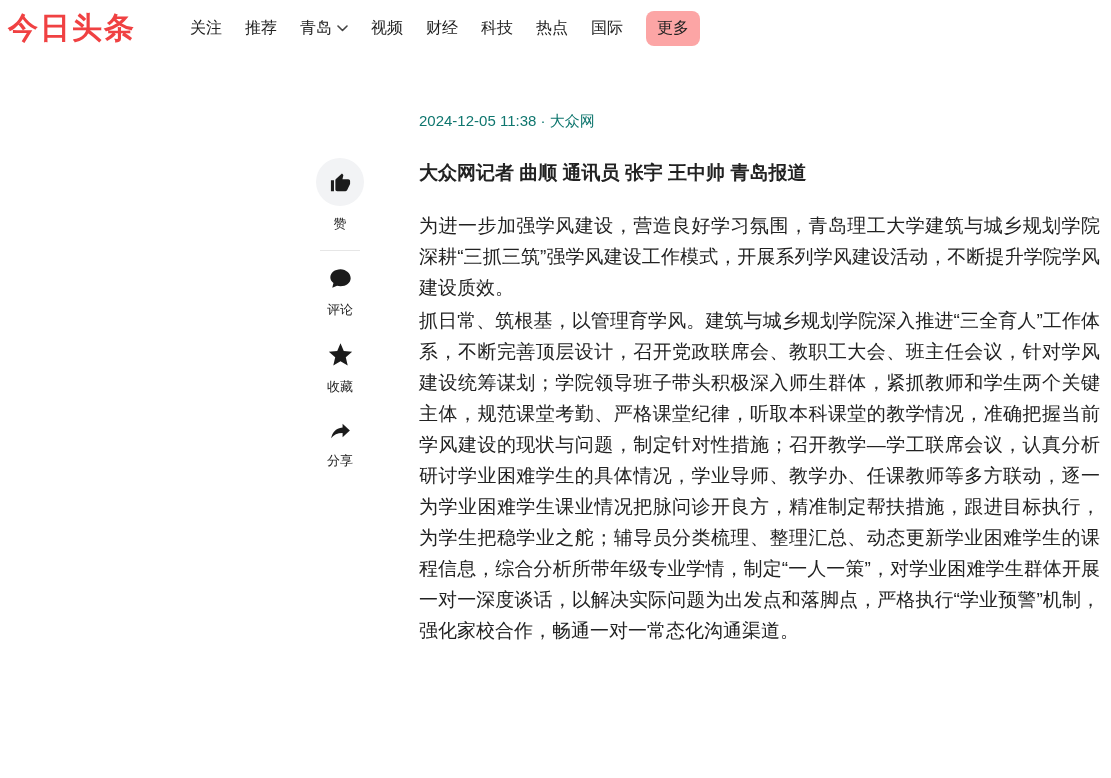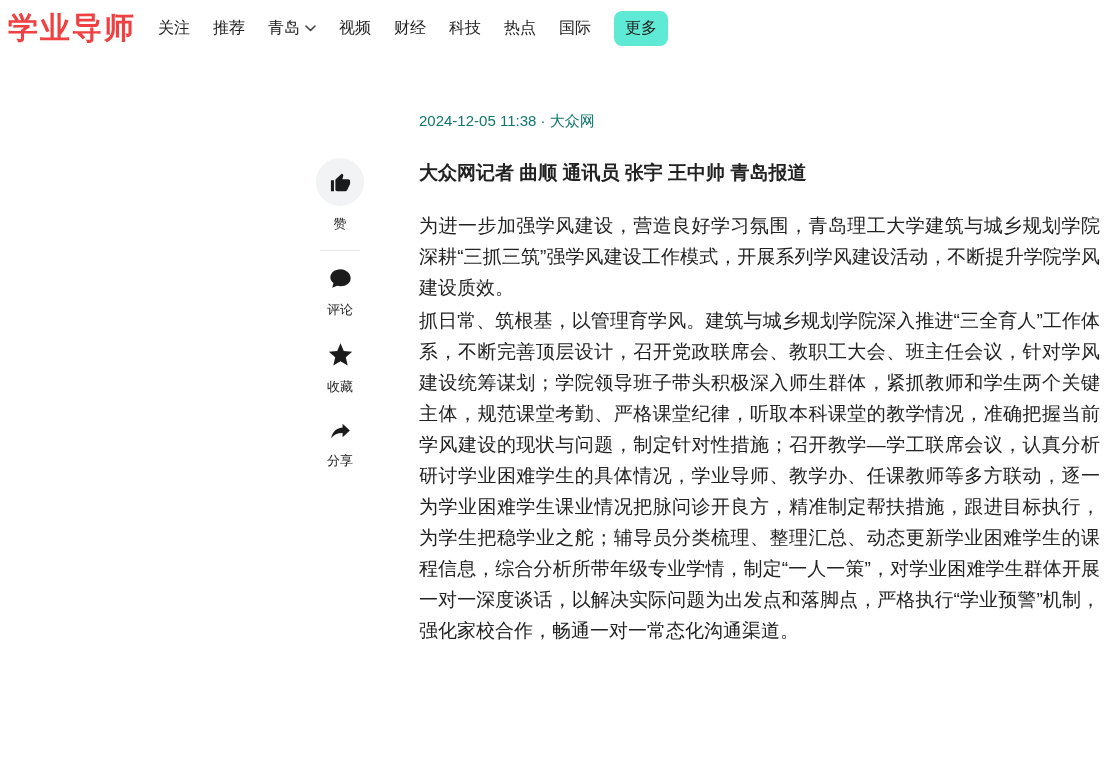--- a/index.html
+++ b/index.html
@@ -10,28 +10,28 @@
   }
   
   .header{
     position:absolute;left:0;top:0;width:1111px;height:56px;
     display:flex;align-items:center;background:#fff;
   }
   .logo{
     margin-left:8px;font-size:30px;font-weight:900;color:#f04142;
     letter-spacing:2px;white-space:nowrap;
   }
-  .nav{display:flex;align-items:center;margin-left:22px;}
+  .nav{display:flex;align-items:center;margin-left:54px;}
   .nav-item{
     font-size:16px;color:#222;margin-right:23px;padding:7px 0;
     cursor:pointer;white-space:nowrap;display:flex;align-items:center;
   }
   .nav-item .chev{margin-left:5px;display:inline-flex;}
   .nav-more{
-    background:#5eead4;border-radius:8px;padding:7px 11px;margin-right:0;
+    background:#fca5a5;border-radius:8px;padding:7px 11px;margin-right:0;
   }
   
   .rail{
     position:absolute;left:316px;top:158px;width:48px;
     display:flex;flex-direction:column;align-items:center;
   }
   .like-circle{
     width:48px;height:48px;border-radius:50%;background:#f2f3f5;
     display:flex;align-items:center;justify-content:center;cursor:pointer;
   }
@@ -51,21 +51,21 @@
     margin:2px 0 0;font-size:19px;line-height:31px;color:#222;
     text-align:justify;
   }
   .para:first-of-type{margin-top:24px;}
   .para .lead{font-weight:400;}
 </style>
 </head>
 <body>
 
 <div class="header">
-  <div class="logo">学业导师</div>
+  <div class="logo">今日头条</div>
   <div class="nav">
     <div class="nav-item">
       <span>关注</span>
     </div>
     <div class="nav-item">
       <span>推荐</span>
     </div>
     <div class="nav-item">
       <span>青岛</span>
       <span class="chev">

